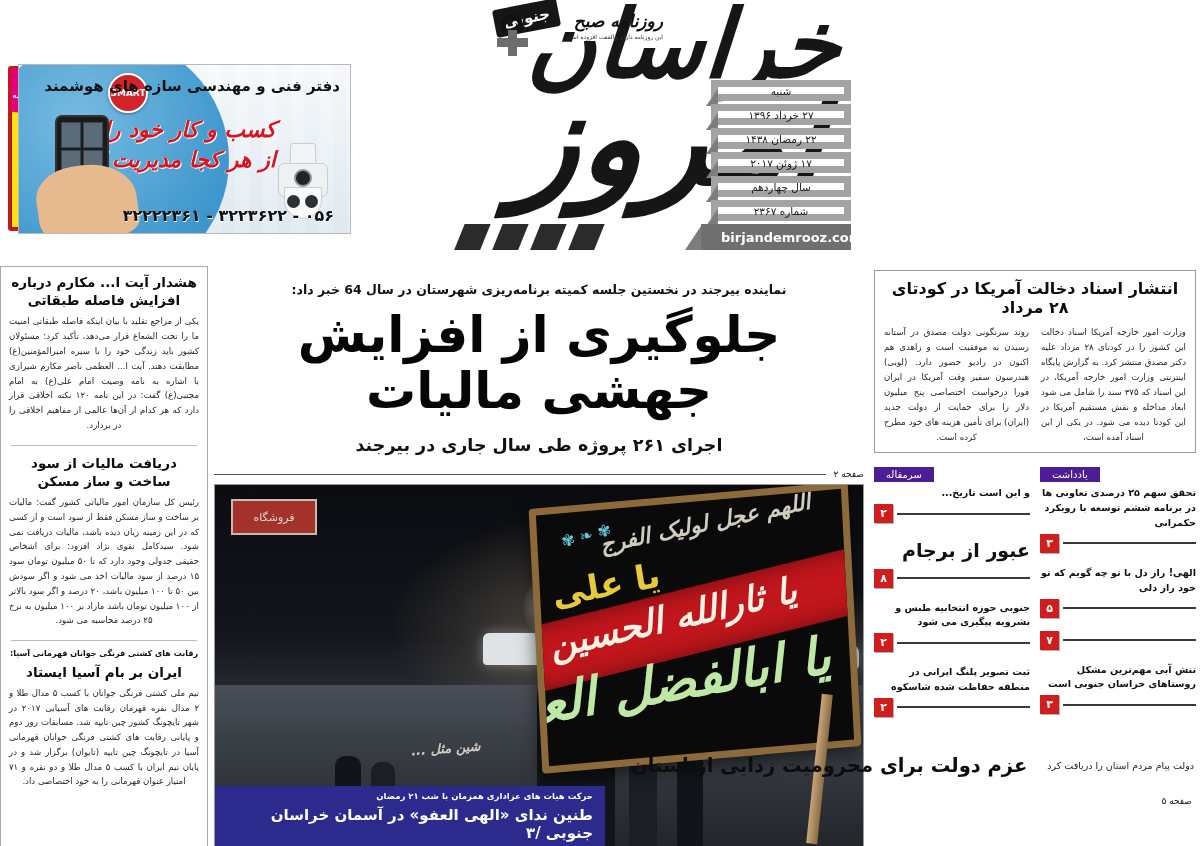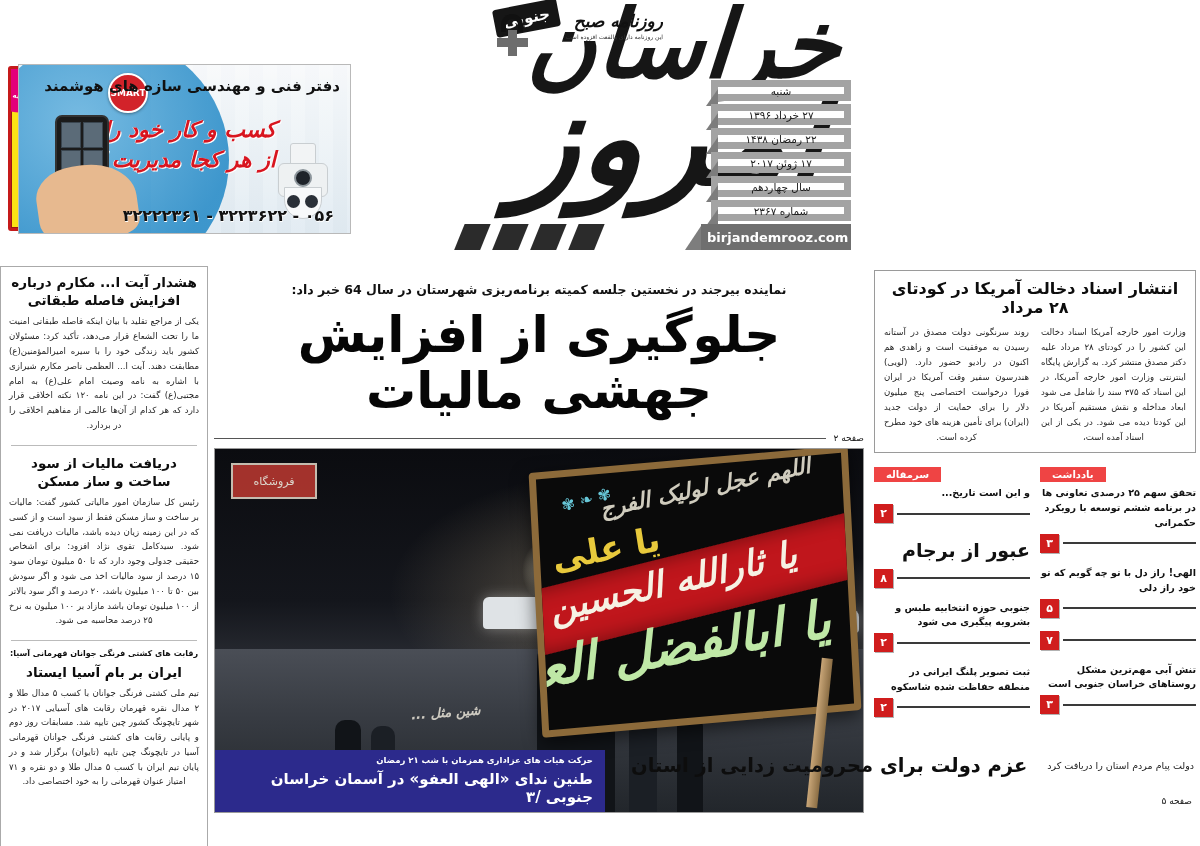--- a/index.html
+++ b/index.html
@@ -148,21 +148,21 @@
     border-left:12px solid transparent; border-bottom:17px solid #7d7d7d;
   }
   .info-row.small { font-size:8px; }
 
   .site-bar {
     position:absolute; top:224px; right:8px;
     width:150px; height:26px; background:#6f6f6f;
     display:flex; align-items:center; padding-right:8px;
     color:#ffffff; font-size:13px; font-weight:bold;
     font-family:"DejaVu Sans","Liberation Sans",sans-serif;
-    direction:ltr; justify-content:flex-start; padding-left:6px;
+    direction:ltr; justify-content:flex-start; padding-left:20px;
     z-index:5;
   }
   .site-bar::before {
     content:""; position:absolute; top:2px; left:-16px;
     border-left:16px solid transparent; border-bottom:24px solid #7d7d7d;
   }
   .stripes { position:absolute; top:224px; left:112px; width:160px; height:26px; overflow:hidden; }
   .stripes i { position:absolute; top:-6px; width:26px; height:40px; background:#2b2b2b; transform:skewX(-22deg); }
 
   
@@ -377,22 +377,22 @@
   }
   .two-col-text { column-count:2; column-gap:12px; column-rule:0; }
   .two-col-text p {
     font-size:8.6px; line-height:1.75; color:#1d1d1d; text-align:justify;
     text-align-last:center; letter-spacing:.2px;
   }
 
   .index-grid { display:flex; gap:10px; margin:4px 4px 0 4px; }
   .index-col { flex:1; }
   .idx-tag {
-    display:inline-block; background:#ef4444; color:#fff;
-    font-size:10px; font-weight:bold; padding:2px 12px; margin-bottom:4px;
+    display:inline-block; background:#4c1d95; color:#fff;
+    font-size:10px; font-weight:normal; padding:2px 12px; margin-bottom:4px;
   }
   .idx-tag-wrap { text-align:left; }
   .idx-item { margin-bottom:13px; }
   .idx-item .txt {
     font-size:9.6px; font-weight:bold; color:#111; line-height:1.55;
     text-align:right; margin-bottom:3px; min-height:14px;
   }
   .idx-item .txt.big { font-size:19px; font-weight:bold; letter-spacing:-0.5px; }
   .idx-foot { display:flex; align-items:center; gap:0; direction:ltr; }
   .idx-num {
@@ -531,20 +531,21 @@
         <p>تیم ملی کشتی فرنگی جوانان با کسب ۵ مدال طلا و ۲ مدال نقره قهرمان رقابت های آسیایی ۲۰۱۷ در شهر تایچونگ کشور چین تایپه شد. مسابقات روز دوم و پایانی رقابت های کشتی فرنگی جوانان قهرمانی آسیا در تایچونگ چین تایپه (تایوان) برگزار شد و در پایان تیم ایران با کسب ۵ مدال طلا و دو نقره و ۷۱ امتیاز عنوان قهرمانی را به خود اختصاصی داد.</p>
       </div>
 
       <div class="watermark-left">بهار</div>
     </div>
 
     <div class="col-mid">
 
       <div class="lead-kicker">نماینده بیرجند در نخستین جلسه کمیته برنامه‌ریزی شهرستان در سال 64 خبر داد:</div>
       <div class="lead-head">جلوگیری از افزایش جهشی مالیات</div>
+      <div class="lead-sub">اجرای ۲۶۱ پروژه طی سال جاری در بیرجند</div>
 
       <div class="page-ref-row">
         <span class="lbl">صفحه ۲</span>
         <span class="line"></span>
       </div>
 
       <div class="photo">
         <div class="ph-street"></div>
         <div class="ph-road"></div>
 

